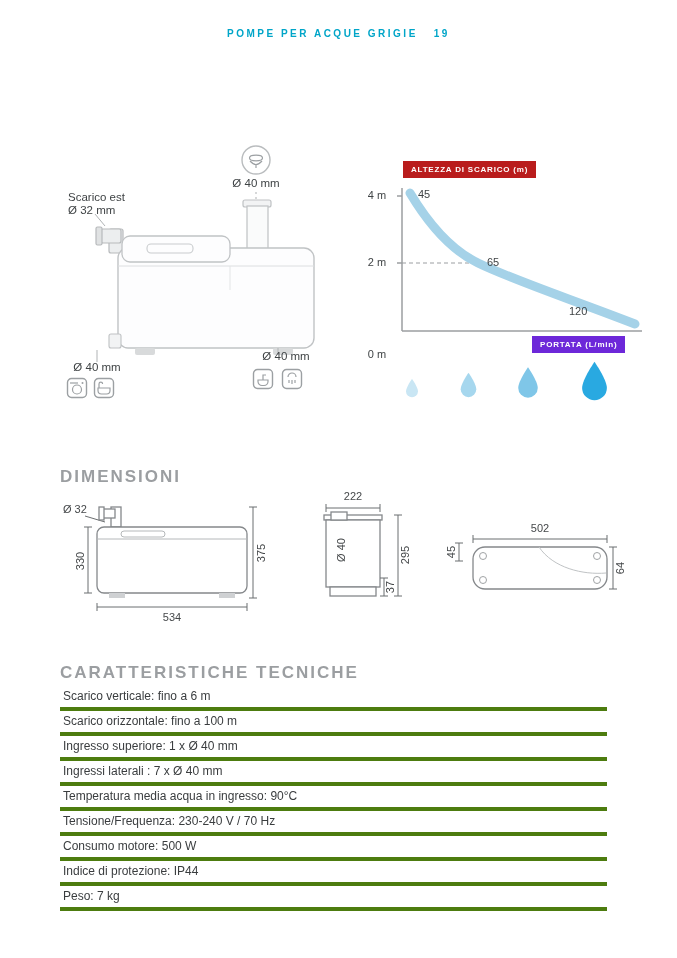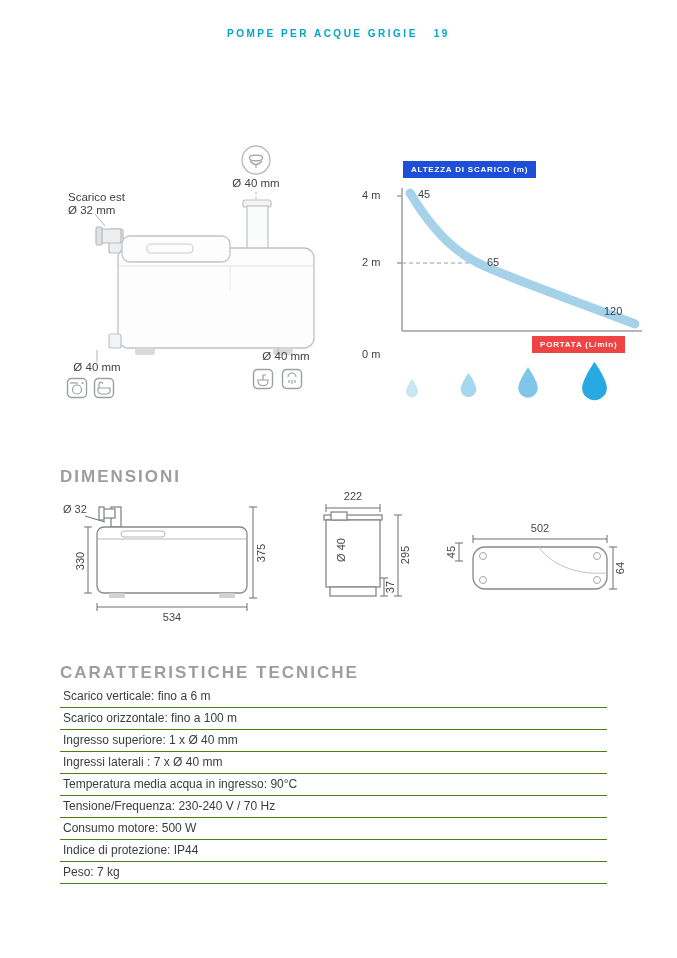--- a/index.html
+++ b/index.html
@@ -14,36 +14,36 @@
 
   
   .h-gray{position:absolute;font-weight:bold;color:#9b9ea1;font-size:17px;letter-spacing:2px;line-height:21px;}
 
   
   .plabel{position:absolute;font-size:11.5px;color:#3f4345;line-height:13px;}
   .center{text-align:center;}
 
   
   .cyanbox{position:absolute;color:#fff;font-size:8px;font-weight:bold;letter-spacing:.8px;padding:4px 8px;white-space:nowrap;}
-  .tick{position:absolute;font-size:11px;color:#3f4345;width:30px;text-align:left;}
+  .tick{position:absolute;font-size:11px;color:#3f4345;width:30px;text-align:center;}
   .pt{position:absolute;font-size:11px;color:#3f4345;}
 
   
   .iconrow{position:absolute;display:flex;gap:5px;}
   .appicon{width:22px;height:22px;}
 
   
   .dim-text{font-size:11px;fill:#45484a;}
   .dim-line{stroke:#6b6e70;stroke-width:1;}
   .draw-line{stroke:#85888b;stroke-width:1.3;fill:#ffffff;}
   .draw-soft{stroke:#b5b8ba;stroke-width:1;fill:none;}
 
   
   .specs{position:absolute;left:60px;top:686px;width:547px;}
-  .spec-row{border-bottom:1px solid #4d7c0f;padding:3px 2px 4px 3px;font-size:12px;color:#3a3d3f;}
+  .spec-row{border-bottom:4px solid #4d7c0f;padding:3px 2px 4px 3px;font-size:12px;color:#3a3d3f;}
 </style>
 </head>
 <body>
 
 <div class="page">
 
   <div class="header">
     <span style="color: rgb(0, 165, 200);">POMPE PER ACQUE GRIGIE</span>
     <span style="color: rgb(0, 165, 200);">19</span>
   </div>
@@ -117,44 +117,44 @@
     <svg class="appicon" viewBox="0 0 22 22">
       <rect x="1.5" y="1.5" width="19" height="19" rx="4" fill="none" stroke="#9ca0a3" stroke-width="1.4"></rect>
       <path d="M7,9 a4,4 0 0 1 8,0" fill="none" stroke="#9ca0a3" stroke-width="1.2"></path>
       <line x1="8" y1="12" x2="8" y2="15" stroke="#9ca0a3" stroke-width="1.2"></line>
       <line x1="11" y1="12" x2="11" y2="16" stroke="#9ca0a3" stroke-width="1.2"></line>
       <line x1="14" y1="12" x2="14" y2="15" stroke="#9ca0a3" stroke-width="1.2"></line>
     </svg>
   </div>
 
 
-  <div class="cyanbox" style="left: 403px; top: 161px; background-color: #1d4ed8;">ALTEZZA DI SCARICO (m)</div>
+  <div class="cyanbox" style="left: 403px; top: 161px; background-color: #b91c1c;">ALTEZZA DI SCARICO (m)</div>
 
   <svg class="abs" style="left:395px;top:180px;" width="255" height="160" viewBox="0 0 255 160">
 
     <line x1="7" y1="8" x2="7" y2="151" stroke="#9b9ea1" stroke-width="1.5"></line>
     <line x1="7" y1="151" x2="247" y2="151" stroke="#9b9ea1" stroke-width="1.5"></line>
 
     <line x1="2" y1="16" x2="7" y2="16" stroke="#9b9ea1" stroke-width="1.5"></line>
     <line x1="2" y1="83" x2="7" y2="83" stroke="#9b9ea1" stroke-width="1.5"></line>
 
     <line x1="7" y1="83" x2="83" y2="83" stroke="#9b9ea1" stroke-width="1" stroke-dasharray="4,3"></line>
 
     <path d="M15,13 C36,48 58,71 83,83 C118,100 170,117 240,144" fill="none" stroke="#a5d2e8" stroke-width="9" stroke-linecap="round"></path>
   </svg>
 
   <div class="tick" style="left:362px;top:189px;">4 m</div>
   <div class="tick" style="left:362px;top:256px;">2 m</div>
   <div class="tick" style="left:362px;top:324px;margin-top:24px;">0 m</div>
 
   <div class="pt" style="left:418px;top:188px;">45</div>
   <div class="pt" style="left:487px;top:256px;">65</div>
-  <div class="pt" style="left:604px;top:305px;">120</div>
-
-  <div class="cyanbox" style="left: 532px; top: 336px; background-color: #ef4444;">PORTATA (L/min)</div>
+  <div class="pt" style="left:569px;top:305px;">120</div>
+
+  <div class="cyanbox" style="left: 532px; top: 336px; background-color: #6d28d9;">PORTATA (L/min)</div>
 
   <svg class="abs" style="left:404px;top:378px;" width="16" height="20" viewBox="0 0 24 30">
     <path d="M12 1 C12 1 3 14 3 20 a9 9 0 0 0 18 0 C21 14 12 1 12 1 Z" fill="#c9e6f4"></path>
   </svg>
   <svg class="abs" style="left:458px;top:372px;" width="21" height="26" viewBox="0 0 24 30">
     <path d="M12 1 C12 1 3 14 3 20 a9 9 0 0 0 18 0 C21 14 12 1 12 1 Z" fill="#a6d7ee"></path>
   </svg>
   <svg class="abs" style="left:515px;top:366px;" width="26" height="33" viewBox="0 0 24 30">
     <path d="M12 1 C12 1 3 14 3 20 a9 9 0 0 0 18 0 C21 14 12 1 12 1 Z" fill="#7fc6e8"></path>
   </svg>

